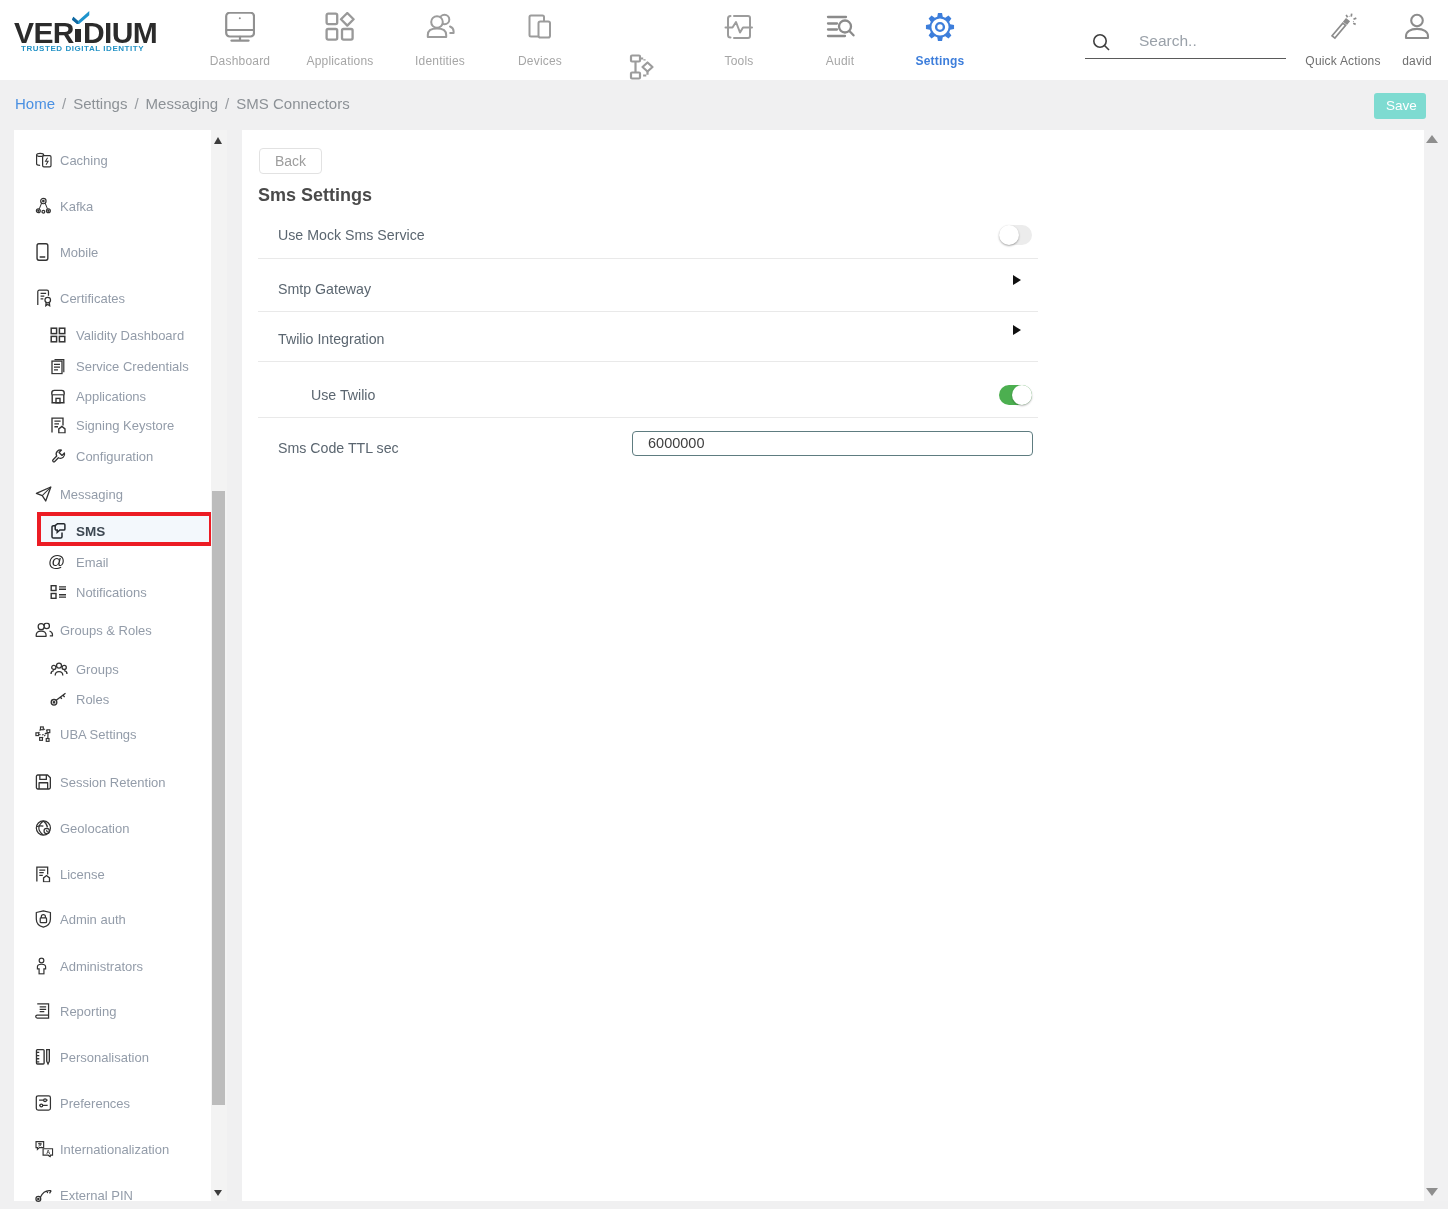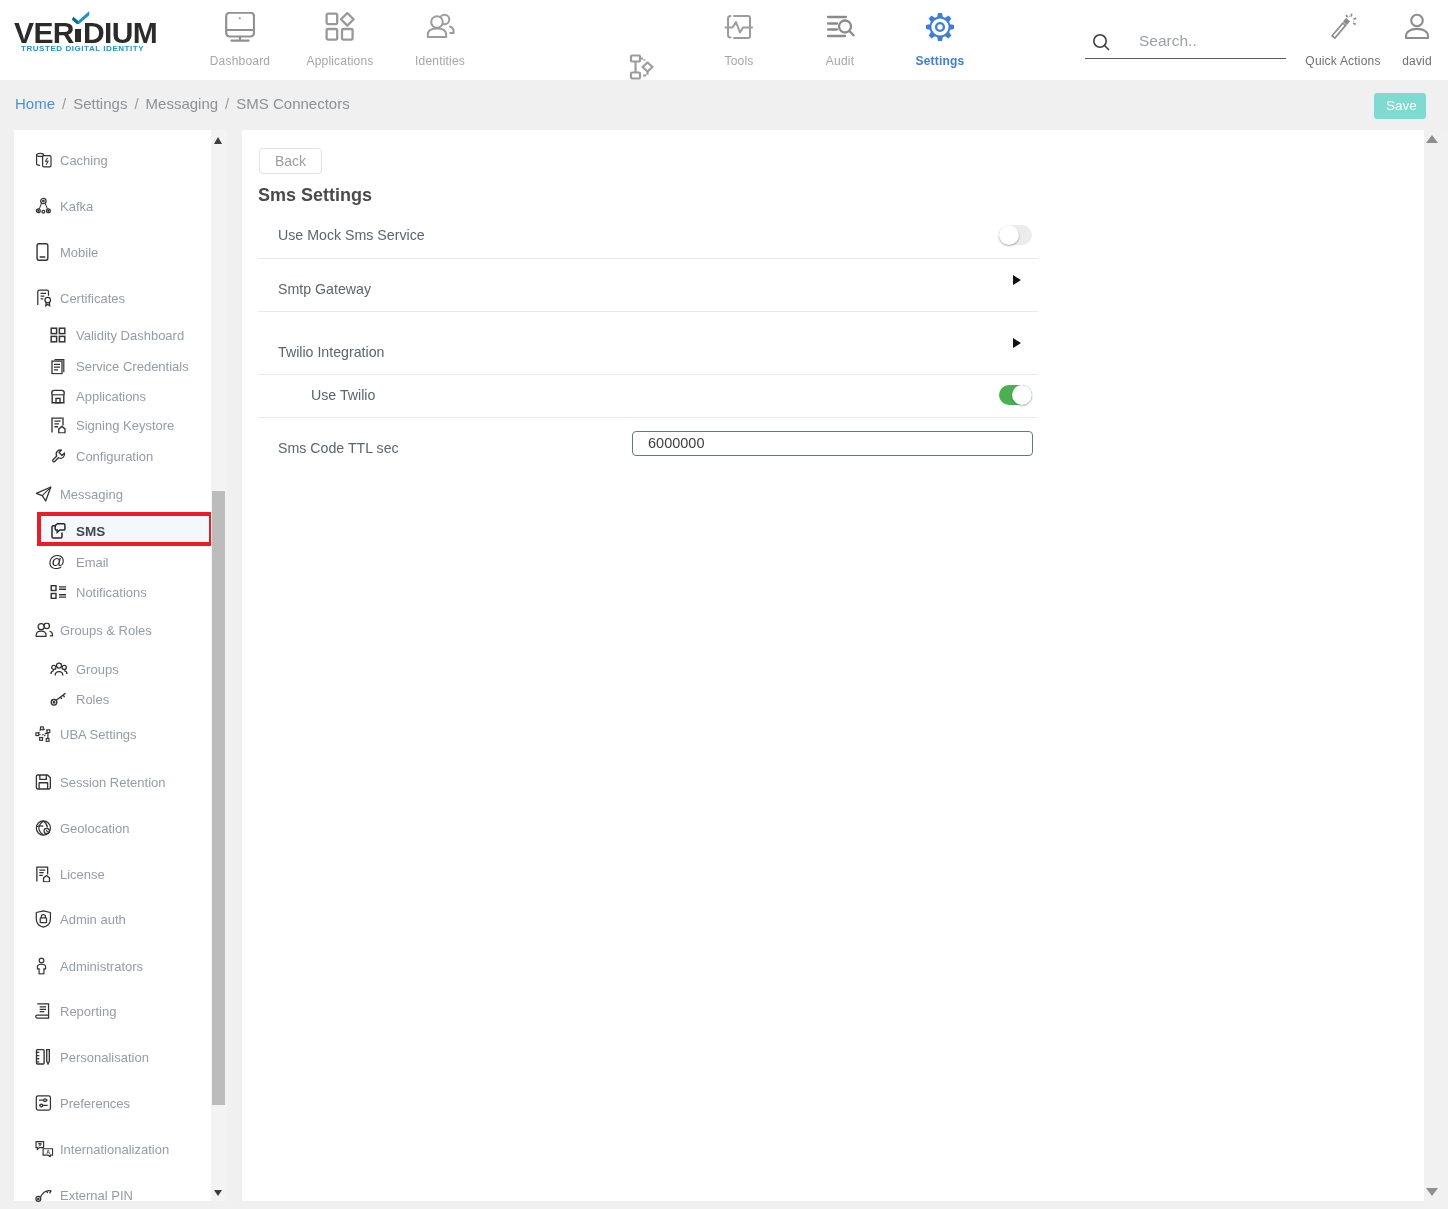--- a/index.html
+++ b/index.html
@@ -78,20 +78,27 @@
   </div>
   <div class="nav" style="left:390px;">
     <svg width="30" height="30" viewBox="0 0 30 30" fill="none" stroke="#9c9c9c" stroke-width="2" stroke-linecap="round" stroke-linejoin="round">
       <circle cx="19.5" cy="7.5" r="4.8"></circle>
       <circle cx="12" cy="10" r="5.8" fill="#fff"></circle>
       <path d="M25 14.5 c2.4 1 3.6 2.6 3.6 4.8 V21 h-3.4"></path>
       <path d="M2.8 25 v-2 c0-4.3 3.8-6.4 9.2-6.4 s9.2 2.1 9.2 6.4 v2 Z" fill="#fff"></path>
     </svg>
     <div class="lb">Identities</div>
   </div>
+  <div class="nav" style="left:490px;">
+    <svg width="30" height="30" viewBox="0 0 30 30" fill="none" stroke="#9c9c9c" stroke-width="2" stroke-linejoin="round">
+      <path d="M13 24.5 H6 a1.5 1.5 0 0 1 -1.5 -1.5 V5 A1.5 1.5 0 0 1 6 3.5 h11.5 A1.5 1.5 0 0 1 19 5 v4"></path>
+      <rect x="13.5" y="9.5" width="11.5" height="16" rx="1.8"></rect>
+    </svg>
+    <div class="lb">Devices</div>
+  </div>
   <div class="nav" style="left:590px;margin-top:40px;">
     <svg width="30" height="30" viewBox="0 0 30 30" fill="none" stroke="#9c9c9c" stroke-width="2.2" stroke-linejoin="round">
       <rect x="6" y="3.5" width="9" height="6" rx="1"></rect>
       <rect x="6" y="20.5" width="9" height="6" rx="1"></rect>
       <line x1="10.5" y1="9.5" x2="10.5" y2="20.5"></line>
       <path d="M22.5 10.5 l5 4.5 -5 4.5 -5 -4.5 Z"></path>
       <path d="M15 6.5 h4.5 v2" stroke-dasharray="3.2 2"></path>
       <path d="M22.5 19.5 v4 h-4.5" stroke-dasharray="3.2 2"></path>
     </svg>
     <div class="lb">Orchestrator</div>
@@ -417,21 +424,21 @@
 <div class="row" style="top:212px;height:46px;">
     <div class="lab">Use Mock Sms Service</div>
     <div class="tog off">
       <div class="knob"></div>
     </div>
   </div>
 <div class="row" style="top:258px;height:53px;">
     <div class="lab" style="top:calc(50% + 4px);">Smtp Gateway</div>
     <div class="tri" style="margin-top:-9.5px;"></div>
   </div>
-<div class="row" style="top:321px;height:53px;">
+<div class="row" style="top:308px;height:53px;">
     <div class="lab" style="top:calc(50% + 4px);">Twilio Integration</div>
     <div class="tri" style="margin-top:-9.5px;"></div>
   </div>
 <div class="row" style="top:364px;height:53px;">
     <div class="lab" style="top:calc(50% + 4px);margin-left:33px;">Use Twilio</div>
     <div class="tog on" style="margin-top:-6px;">
       <div class="knob"></div>
     </div>
   </div>
 <div class="row" style="top:417px;height:62px;border-bottom:none;">

